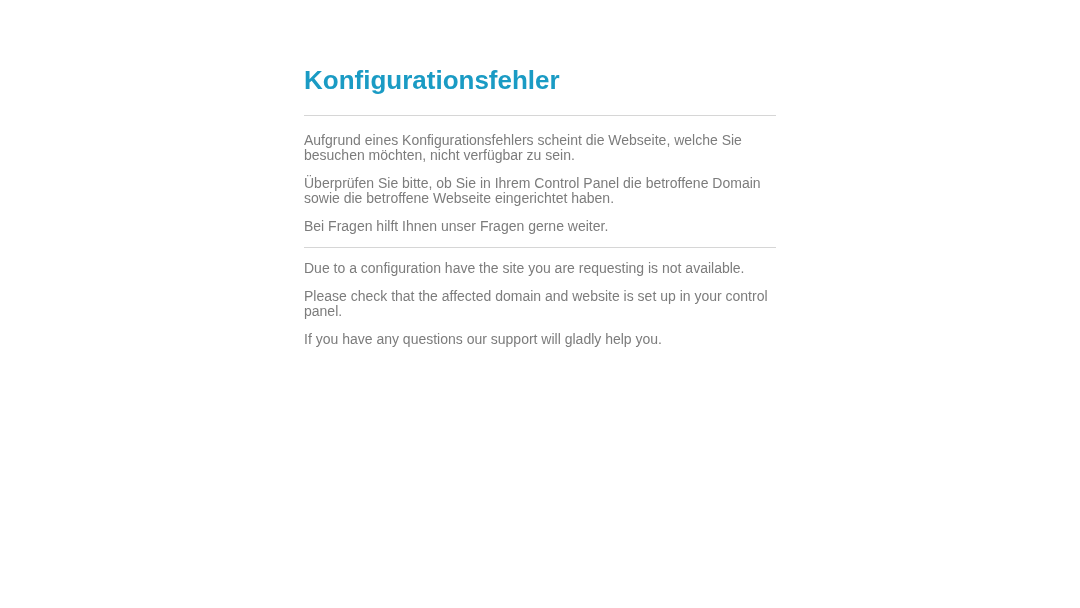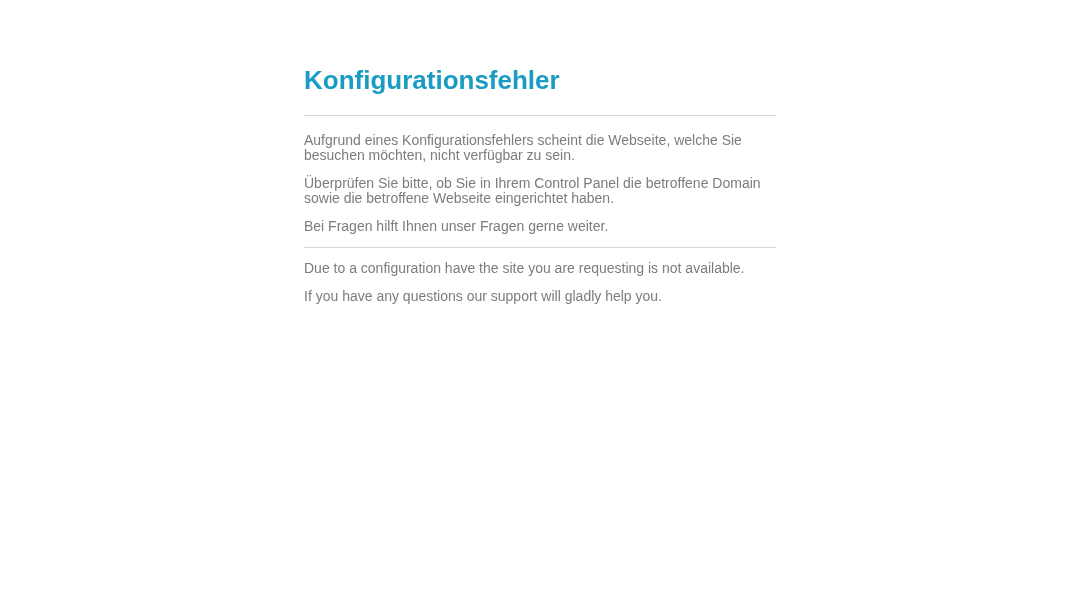--- a/index.html
+++ b/index.html
@@ -54,15 +54,16 @@
   <h1>Konfigurationsfehler</h1>
   <hr class="hr1">
   <div class="section">
     <p>Aufgrund eines Konfigurationsfehlers scheint die Webseite, welche Sie besuchen möchten, nicht verfügbar zu sein.</p>
     <p class="bold">Überprüfen Sie bitte, ob Sie in Ihrem Control Panel die betroffene Domain sowie die betroffene Webseite eingerichtet haben.</p>
     <p>Bei Fragen hilft Ihnen unser Fragen gerne weiter.</p>
   </div>
   <hr class="hr2">
   <div class="section section2">
     <p>Due to a configuration have the site you are requesting is not available.</p>
+    <p class="bold">Please check that the affected domain and website is set up in your control panel.</p>
     <p>If you have any questions our support will gladly help you.</p>
   </div>
 </div>
 
 </body></html>

